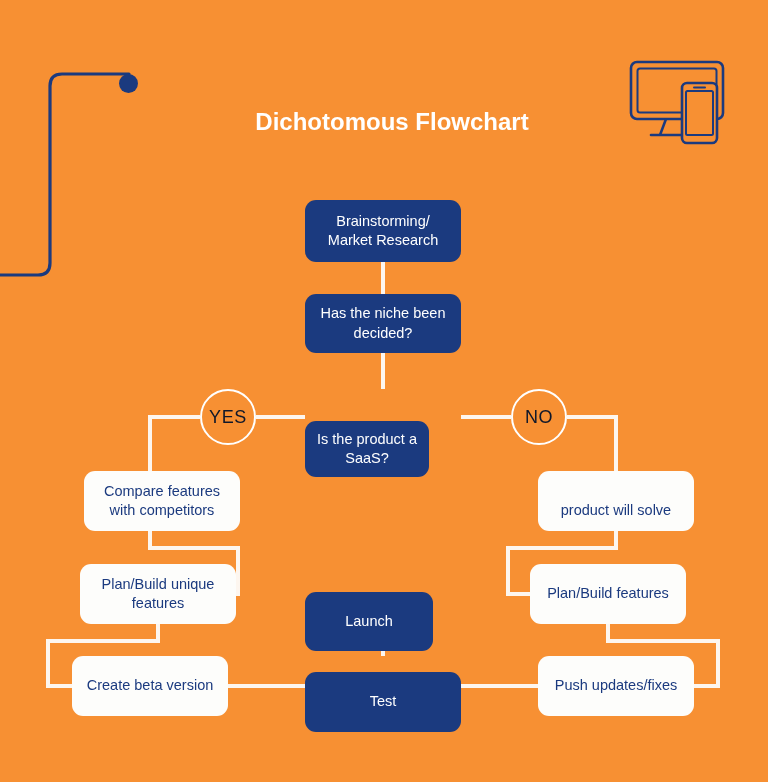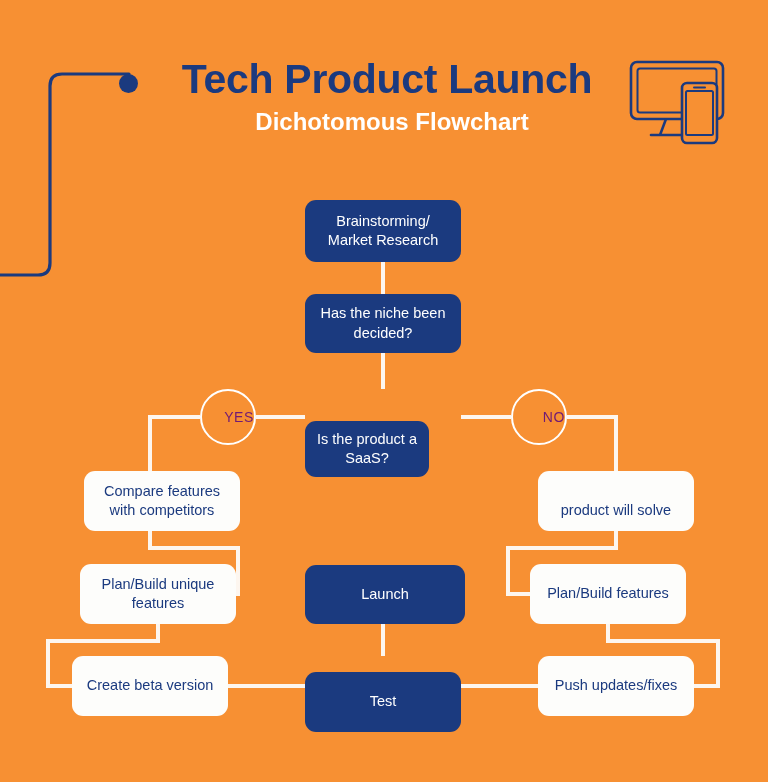--- a/index.html
+++ b/index.html
@@ -109,41 +109,40 @@
   }
   .node.white {
     background: #fdfdfb;
     color: #1b3a7f;
   }
   .circle {
     position: absolute;
     box-sizing: border-box;
     border: 2.5px solid #ffffff;
     border-radius: 50%;
-    color: #701a75;
+    color: #0f172a;
     display: flex;
     align-items: center;
-    justify-content: flex-end;
-    font-size: 14px;
+    justify-content: center;
+    font-size: 18px;
     letter-spacing: 0.6px;
     background: transparent;
   }
 </style>
 </head>
 <body>
 
 <div id="stage">
 
   <svg id="deco-line" viewBox="0 0 160 230">
     <path d="M 129 19 L 62 19 Q 50 19 50 31 L 50 208 Q 50 220 38 220 L 0 220" fill="none" stroke="#1b3a7f" stroke-width="3.2" stroke-linecap="round"></path>
   </svg>
   <div id="deco-dot"></div>
 
   <div id="header">
-    <div id="title">Tech Product Launch</div>
     <div id="subtitle">Dichotomous Flowchart</div>
   </div>
 
   <svg id="device-icon" viewBox="0 0 108 90">
     <g fill="none" stroke="#1b3a7f" stroke-width="2.6">
       <rect x="5" y="4" width="92" height="57" rx="6"></rect>
       <rect x="11.5" y="10.5" width="79" height="44" rx="2.5" stroke-width="2"></rect>
       <path d="M 40 61 L 34 77"></path>
       <path d="M 62 61 L 68 77"></path>
       <path d="M 25 77 L 80 77" stroke-linecap="round"></path>
@@ -241,21 +240,21 @@
       <span>Push updates/fixes</span>
     </div>
   </div>
 
   <div class="node white" style="left:530px; top:564px; width:156px; height:60px;">
     <div>
       <span>Plan/Build features</span>
     </div>
   </div>
 
-  <div class="node navy" style="left:305px; top:565px; width:160px; height:59px;text-align:center;">
+  <div class="node navy" style="left:305px; top:592px; width:128px; height:59px;text-align:center;">
     <div>
       <span>Launch</span>
     </div>
   </div>
 
   <div class="node navy" style="left:305px; top:672px; width:156px; height:60px;">
     <div>
       <span>Test</span>
     </div>
   </div>

